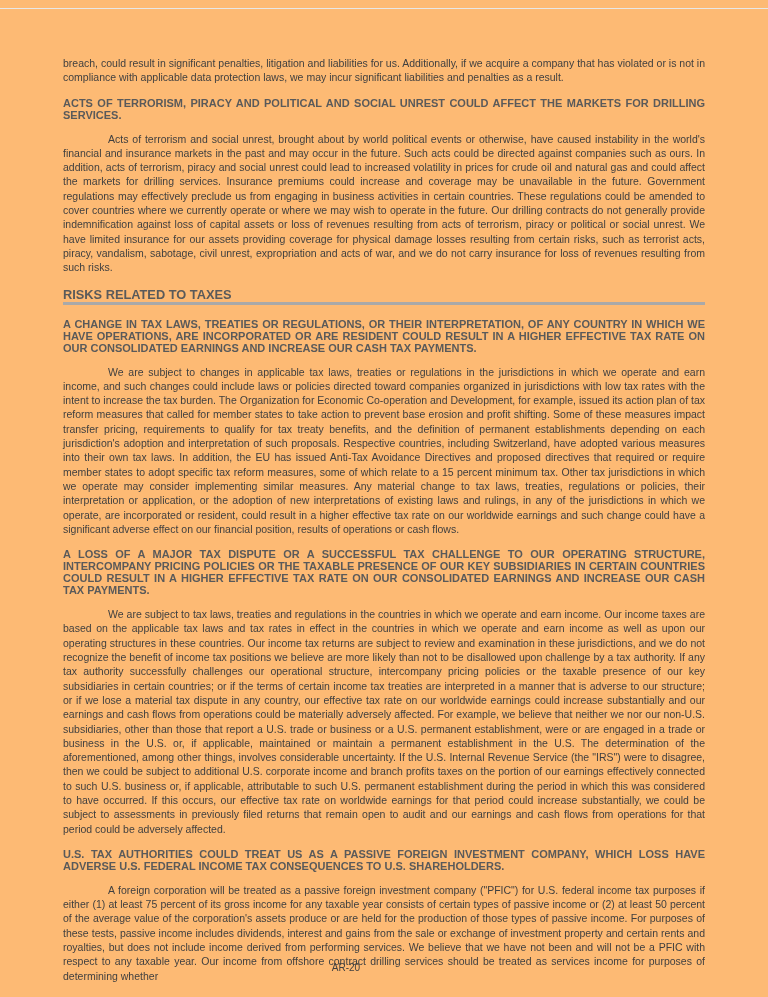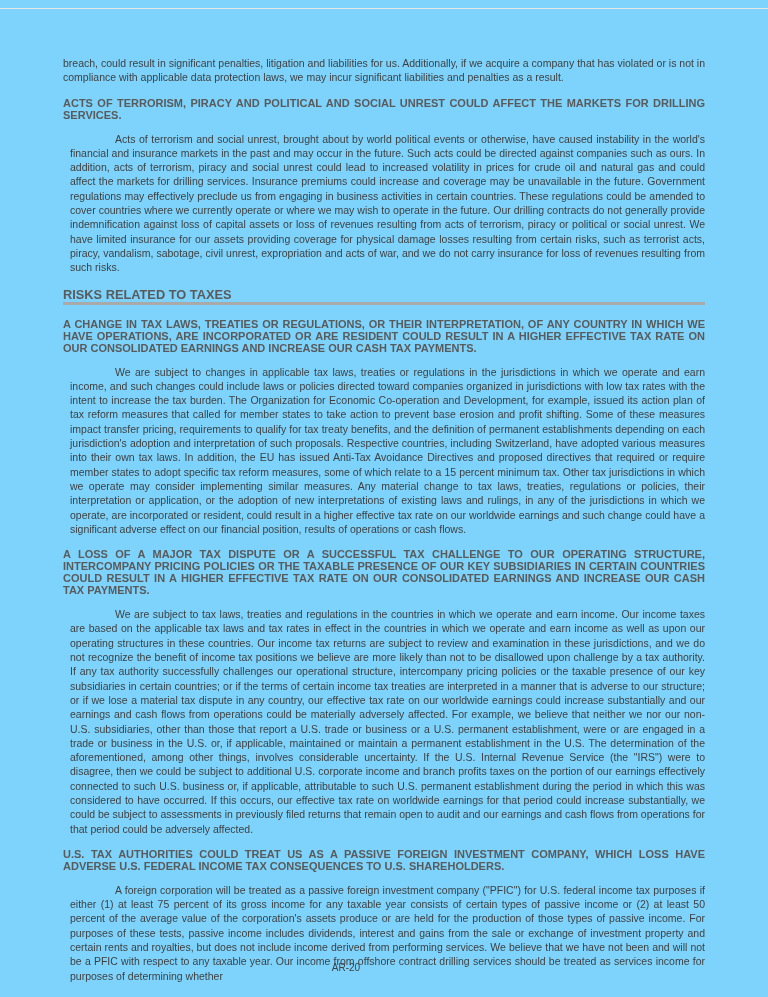--- a/index.html
+++ b/index.html
@@ -4,21 +4,21 @@
 <style>
   html, body {
     margin: 0;
     padding: 0;
     background: #ffffff;
   }
   .page {
     position: relative;
     width: 768px;
     height: 997px;
-    background: #7dd3fc;
+    background: #fdba74;
     font-family: "Liberation Sans", "DejaVu Sans", sans-serif;
     overflow: hidden;
   }
   .top-line {
     position: absolute;
     top: 8px;
     left: 0;
     width: 768px;
     height: 1px;
     background: #e7e7e7;
@@ -31,21 +31,20 @@
   }
   .para {
     font-size: 10.5px;
     line-height: 14.3px;
     color: #3f3f3f;
     text-align: justify;
     margin: 0 0 12px 0;
   }
   .para.indent {
     text-indent: 45px;
-    margin-left: 7px;
   }
   .heading {
     font-size: 11px;
     line-height: 12px;
     font-weight: bold;
     color: #5a5a5a;
     text-align: justify;
     margin: 0 0 11px 0;
   }
   .section-title {

